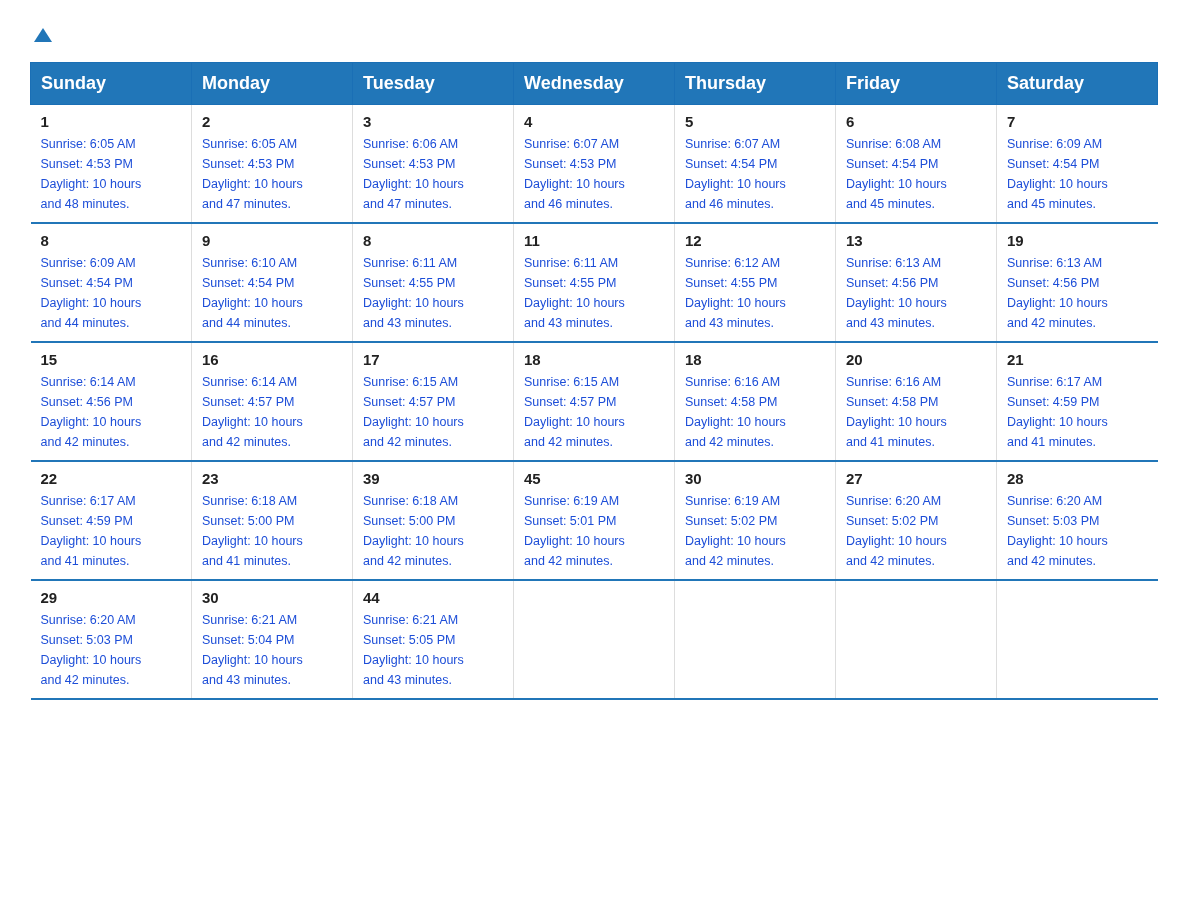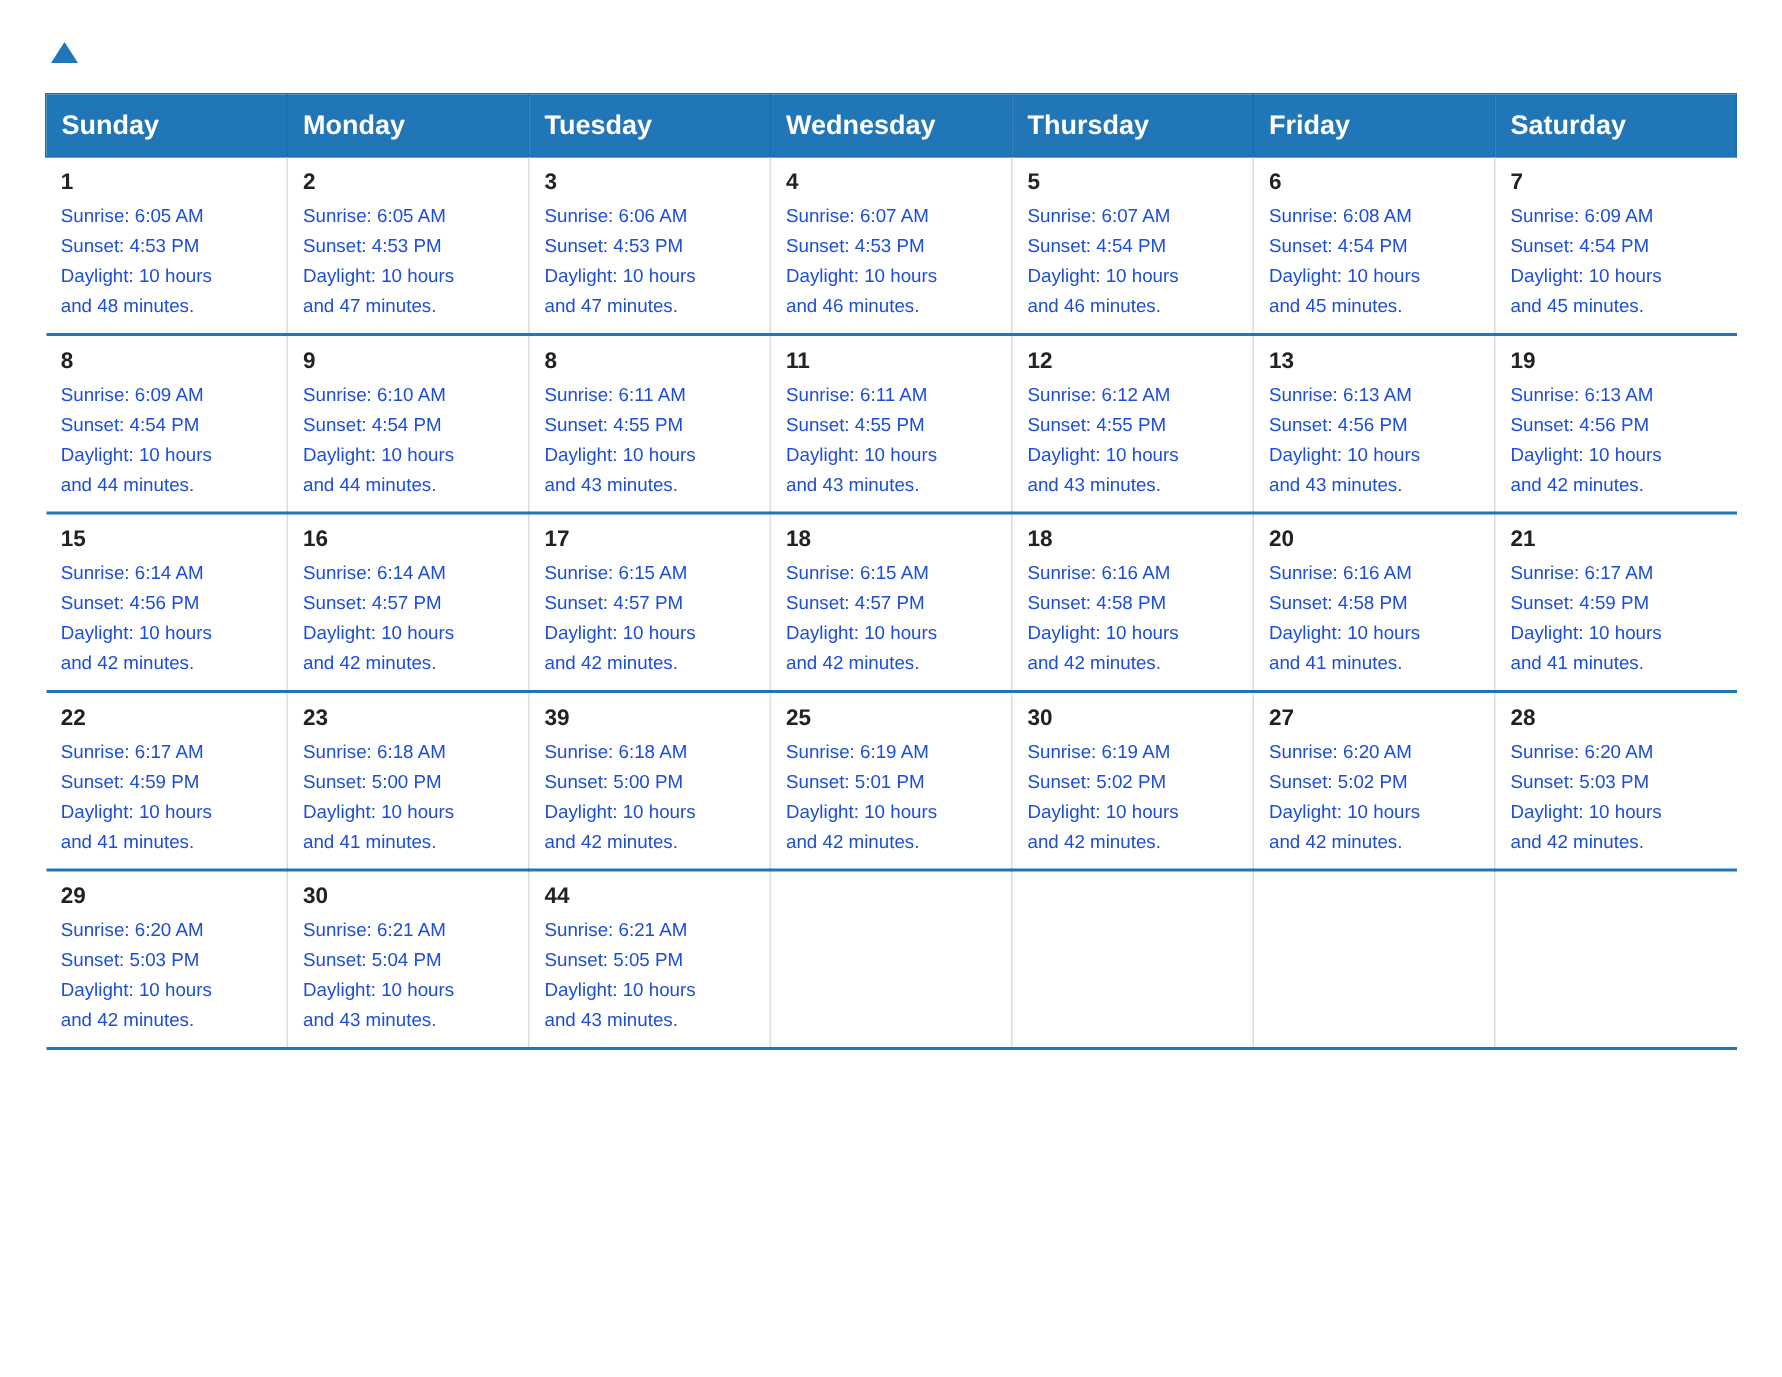--- a/index.html
+++ b/index.html
@@ -217,21 +217,21 @@
         </td>
         <td>
           <span class="day-number">23</span>
           <div class="day-info">Sunrise: 6:18 AM<br>Sunset: 5:00 PM<br>Daylight: 10 hours<br>and 41 minutes.</div>
         </td>
         <td>
           <span class="day-number">39</span>
           <div class="day-info">Sunrise: 6:18 AM<br>Sunset: 5:00 PM<br>Daylight: 10 hours<br>and 42 minutes.</div>
         </td>
         <td>
-          <span class="day-number">25</span>
+          <span class="day-number">45</span>
           <div class="day-info">Sunrise: 6:19 AM<br>Sunset: 5:01 PM<br>Daylight: 10 hours<br>and 42 minutes.</div>
         </td>
         <td>
           <span class="day-number">30</span>
           <div class="day-info">Sunrise: 6:19 AM<br>Sunset: 5:02 PM<br>Daylight: 10 hours<br>and 42 minutes.</div>
         </td>
         <td>
           <span class="day-number">27</span>
           <div class="day-info">Sunrise: 6:20 AM<br>Sunset: 5:02 PM<br>Daylight: 10 hours<br>and 42 minutes.</div>
         </td>

